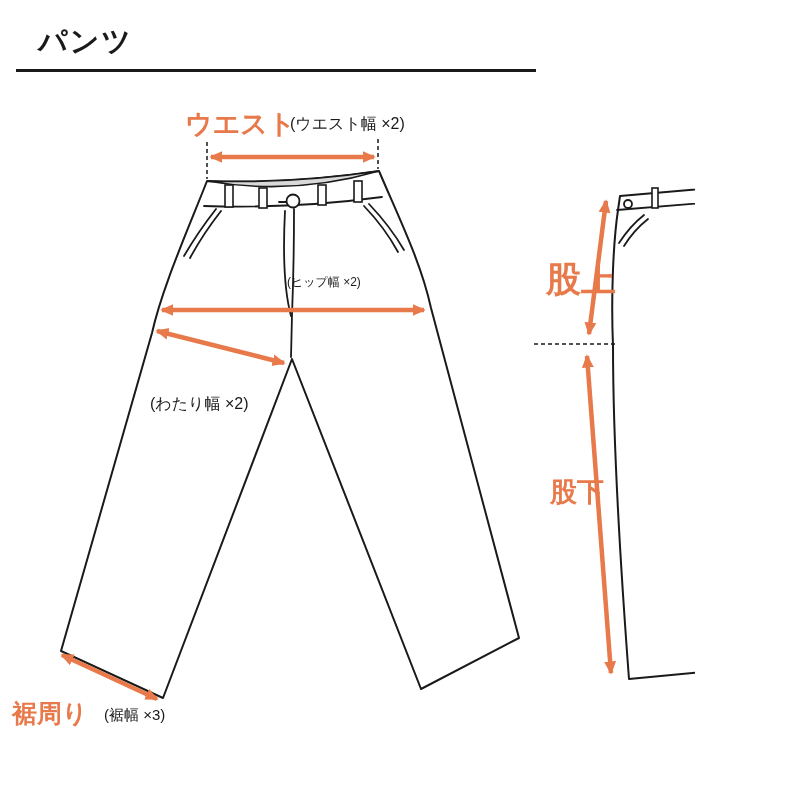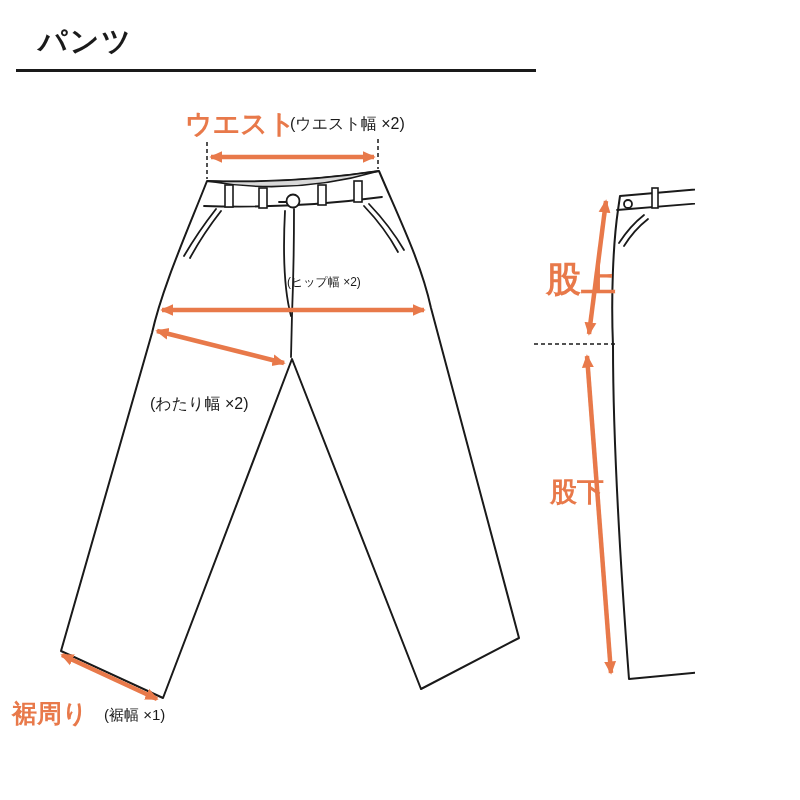--- a/index.html
+++ b/index.html
@@ -122,18 +122,18 @@
   </svg>
 
   <div class="m-label lab-waist">ウエスト</div>
   <div class="m-note note-waist">(ウエスト幅 ×2)</div>
 
   <div class="m-note note-hip">(ヒップ幅 ×2)</div>
 
   <div class="m-note note-thigh">(わたり幅 ×2)</div>
 
   <div class="m-label lab-hem">裾周り</div>
-  <div class="m-note note-hem">(裾幅 ×1)</div>
+  <div class="m-note note-hem">(裾幅 ×3)</div>
 
   <div class="m-label lab-rise">股上</div>
   <div class="m-label lab-inseam">股下</div>
 
 </div>
 
 </body></html>

